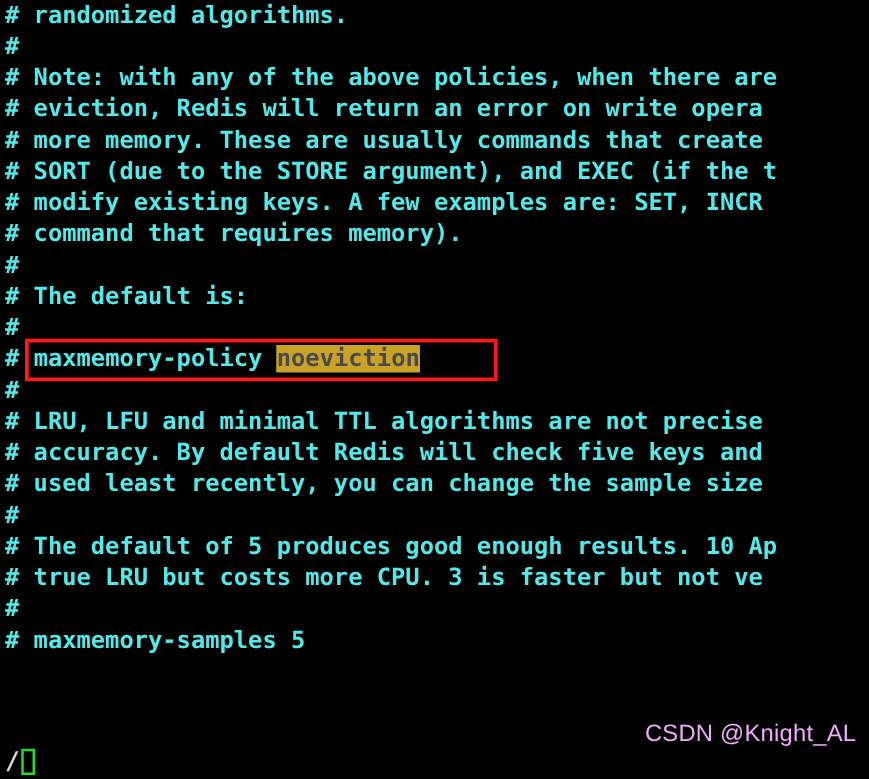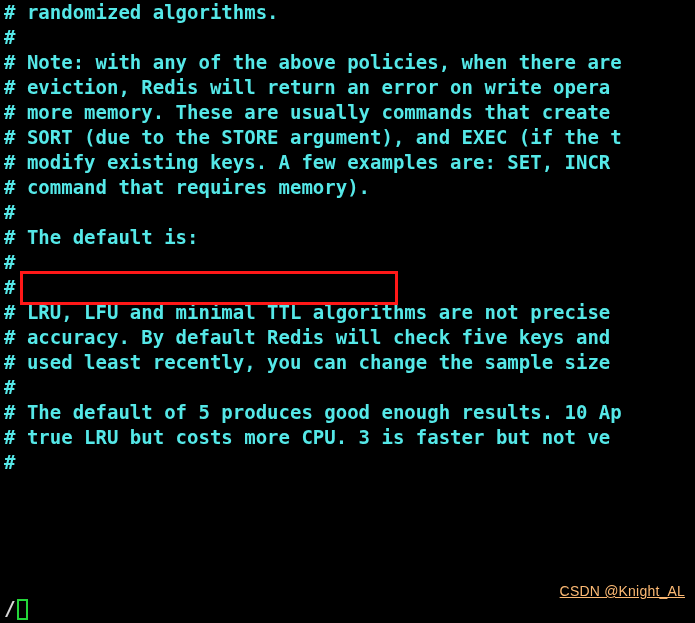--- a/index.html
+++ b/index.html
@@ -62,26 +62,25 @@
     height: 34px;
     border: 3px solid #ff1818;
     box-sizing: border-box;
     pointer-events: none;
     z-index: 5;
   }
   .watermark {
     position: absolute;
     right: 10px;
     bottom: 24px;
-    color: #fdba74;
-    font-size: 14px;
+    color: #f0abfc;
+    font-size: 19px;
     font-family: "Liberation Sans", sans-serif;
     letter-spacing: 0.2px;
     white-space: nowrap;
-    text-decoration: underline;
   }
   .prompt-row {
     position: absolute;
     left: 4px;
     bottom: 2px;
     height: 24px;
     display: flex;
     align-items: center;
   }
   .slash {
@@ -114,29 +113,31 @@
     <div class="line"># Note: with any of the above policies, when there are</div>
     <div class="line"># eviction, Redis will return an error on write opera</div>
     <div class="line"># more memory. These are usually commands that create</div>
     <div class="line"># SORT (due to the STORE argument), and EXEC (if the t</div>
     <div class="line"># modify existing keys. A few examples are: SET, INCR</div>
     <div class="line"># command that requires memory).</div>
     <div class="line">#</div>
     <div class="line"># The default is:</div>
     <div class="line">#</div>
 
+    <div class="line highlight-line"><span class="hash">#</span><span class="txt"> </span><span class="txt">maxmemory-policy</span><span class="txt"> </span><span class="hl">noeviction</span></div>
 
     <div class="line">#</div>
     <div class="line"># LRU, LFU and minimal TTL algorithms are not precise</div>
     <div class="line"># accuracy. By default Redis will check five keys and</div>
     <div class="line"># used least recently, you can change the sample size</div>
     <div class="line">#</div>
     <div class="line"># The default of 5 produces good enough results. 10 Ap</div>
     <div class="line"># true LRU but costs more CPU. 3 is faster but not ve</div>
     <div class="line">#</div>
+    <div class="line"># maxmemory-samples 5</div>
   </div>
 
   <div class="redbox"></div>
 
   <div class="watermark">CSDN @Knight_AL</div>
 
   <div class="prompt-row">
     <span class="slash">/</span>
       <span class="cursor"></span>
   </div>

